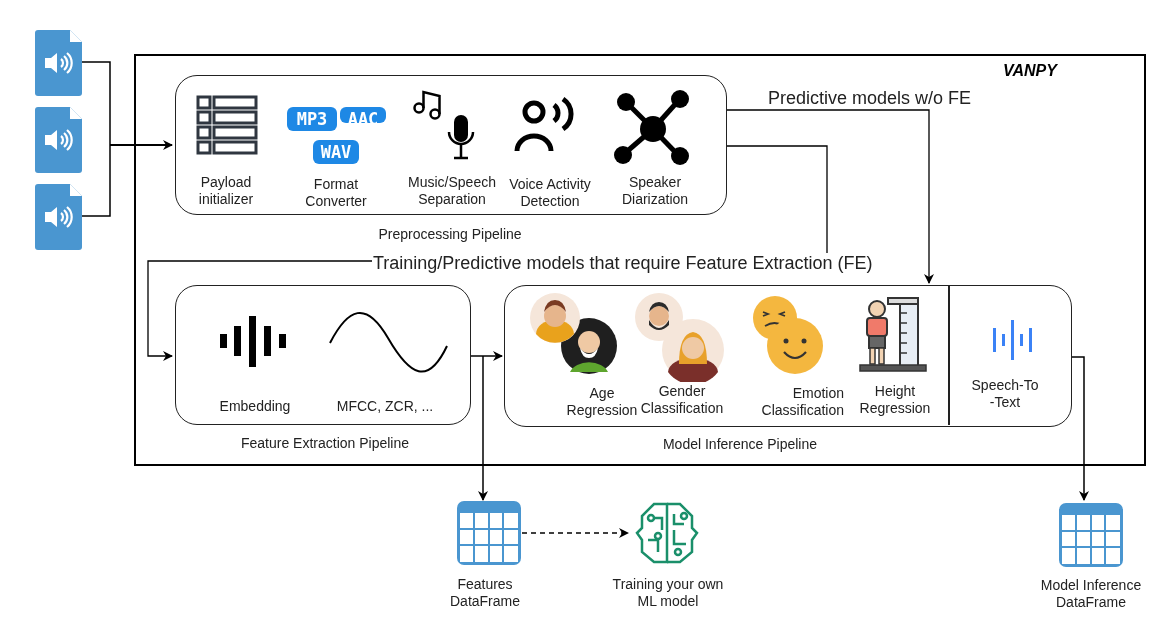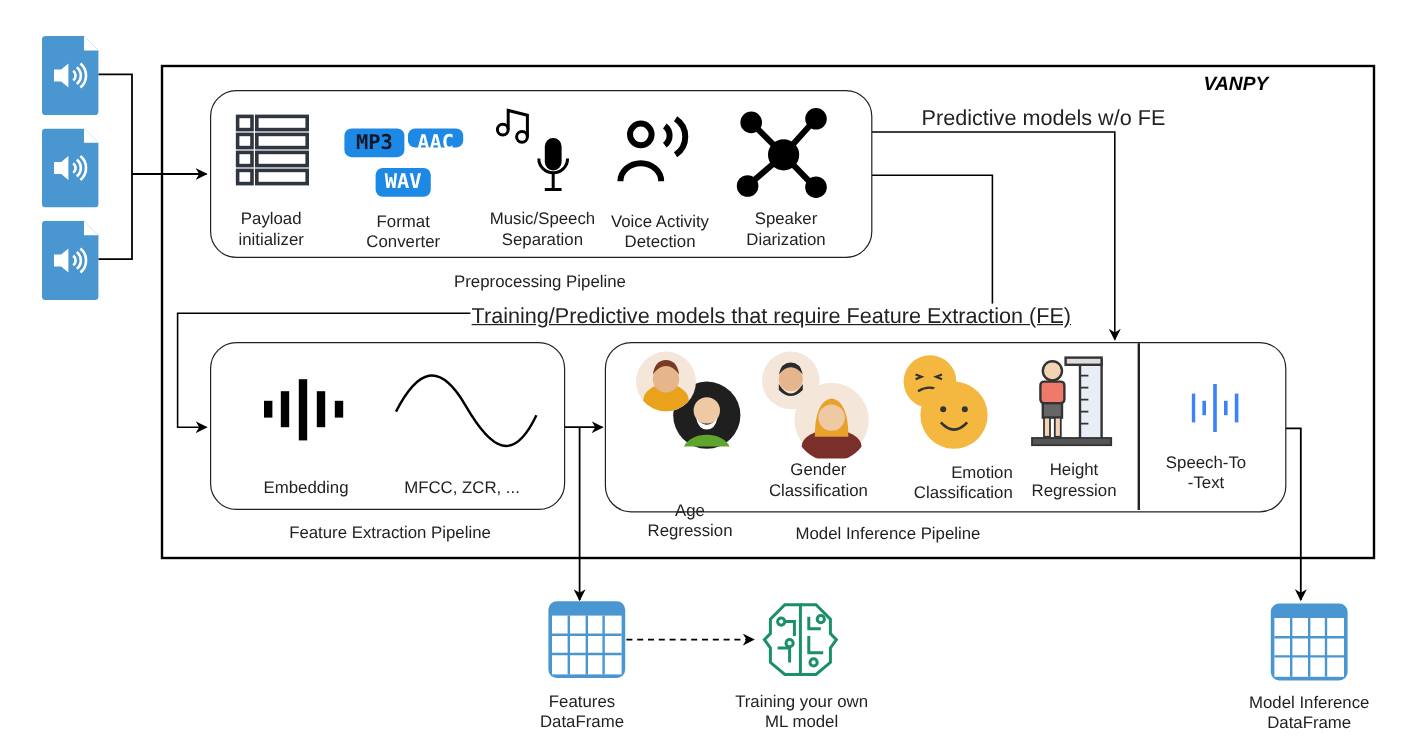--- a/index.html
+++ b/index.html
@@ -87,21 +87,21 @@
       <rect x="18" y="32" width="42" height="11"></rect>
     <rect x="2" y="47" width="12" height="11"></rect>
       <rect x="18" y="47" width="42" height="11"></rect>
   </g>
 </svg>
 <div class="lbl" style="left:186px; top:174px; width:80px;">
   <div>Payload</div>
   <div>initializer</div>
 </div>
 
-<div class="abs" style="left:287px; top:107px; width:50px; height:24px; background:#1e88e5; border-radius:6px; color:#0f172a; font-family:'DejaVu Sans Mono', monospace; font-size:17px; font-weight:bold; text-align:center; line-height:24px;">MP3</div>
+<div class="abs" style="left:287px; top:107px; width:50px; height:24px; background:#1e88e5; border-radius:6px; color:#ffffff; font-family:'DejaVu Sans Mono', monospace; font-size:17px; font-weight:bold; text-align:center; line-height:24px;">MP3</div>
 <div class="abs" style="left:340px; top:107px; width:46px; height:16px; background:#1e88e5; border-radius:6px; color:#fff; font-family:'DejaVu Sans Mono', monospace; font-size:17px; font-weight:bold; text-align:center; line-height:24px;">AAC</div>
 <div class="abs" style="left:313px; top:140px; width:46px; height:24px; background:#1e88e5; border-radius:6px; color:#ffffff; font-family:'DejaVu Sans Mono', monospace; font-size:17px; font-weight:bold; text-align:center; line-height:24px;">WAV</div>
 <div class="lbl" style="left:296px; top:176px; width:80px;">
   <div>Format</div>
   <div>Converter</div>
 </div>
 
 <svg class="abs" style="left:410px; top:88px;" width="80" height="75">
   <g fill="none" stroke="#000" stroke-width="2.5">
     <circle cx="9" cy="20" r="4.5"></circle>
@@ -146,21 +146,21 @@
     </g>
 </svg>
 <div class="lbl" style="left:612px; top:174px; width:86px;">
   <div>Speaker</div>
   <div>Diarization</div>
 </div>
 
 <div class="lbl" style="left:340px; top:226px; width:220px;">Preprocessing Pipeline</div>
 
 <div class="edge-lbl" style="left:767px; top:88px;">Predictive models w/o FE</div>
-<div class="edge-lbl" style="left:392px; top:253px;text-decoration:underline;">Training/Predictive models that require Feature Extraction (FE)</div>
+<div class="edge-lbl" style="left:372px; top:253px;">Training/Predictive models that require Feature Extraction (FE)</div>
 
 <div class="box" style="left:175px; top:285px; width:294px; height:138px;"></div>
 <svg class="abs" style="left:219px; top:315px;" width="70" height="55">
   <g fill="#000">
       <rect x="1" y="19" width="7" height="14"></rect>
       <rect x="15" y="11" width="7" height="30"></rect>
       <rect x="30" y="1" width="7" height="51"></rect>
       <rect x="45" y="11" width="7" height="30"></rect>
       <rect x="60" y="19" width="7" height="14"></rect>
     </g>
@@ -221,21 +221,21 @@
       <line x1="42" y1="58" x2="49" y2="58"></line>
     </g>
   <circle cx="19" cy="14" r="8" fill="#f2d3b3" stroke="#333" stroke-width="2"></circle>
   <rect x="9" y="23" width="20" height="18" rx="3" fill="#f07a6a" stroke="#333" stroke-width="2"></rect>
   <rect x="11" y="41" width="16" height="12" fill="#666" stroke="#333" stroke-width="2"></rect>
   <rect x="12" y="53" width="5" height="16" fill="#f2d3b3" stroke="#333" stroke-width="1.5"></rect>
   <rect x="21" y="53" width="5" height="16" fill="#f2d3b3" stroke="#333" stroke-width="1.5"></rect>
   <rect x="2" y="70" width="66" height="6" fill="#555" stroke="#333" stroke-width="1.5"></rect>
 </svg>
 
-<div class="lbl" style="left:535px; top:385px; width:80px;margin-top:32px;">
+<div class="lbl" style="left:562px; top:385px; width:80px;">
   <div>Age</div>
   <div>Regression</div>
 </div>
 <div class="lbl" style="left:632px; top:383px; width:100px;">
   <div>Gender</div>
   <div>Classification</div>
 </div>
 <div class="lbl" style="left:744px; top:385px; width:100px;text-align:right;">
   <div>Emotion</div>
   <div>Classification</div>

